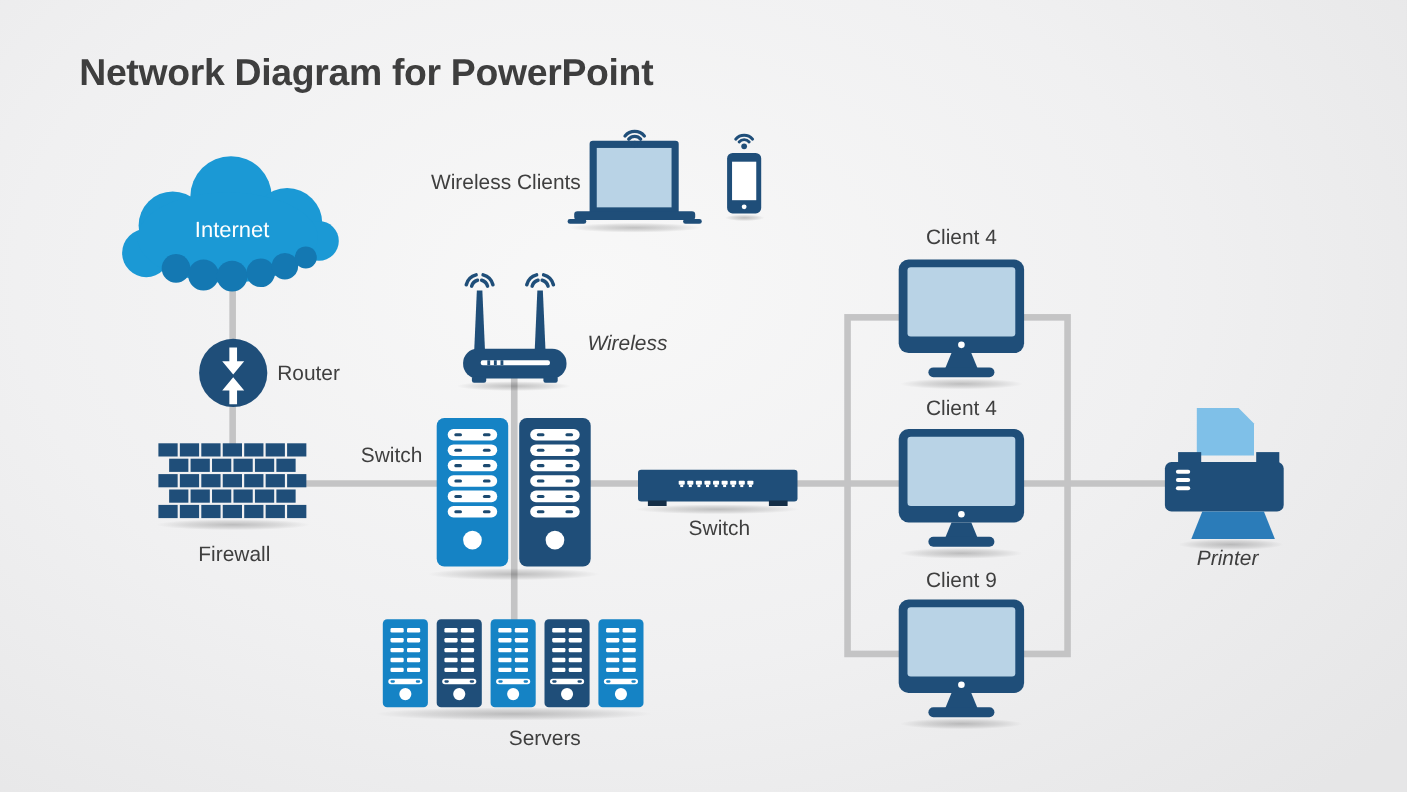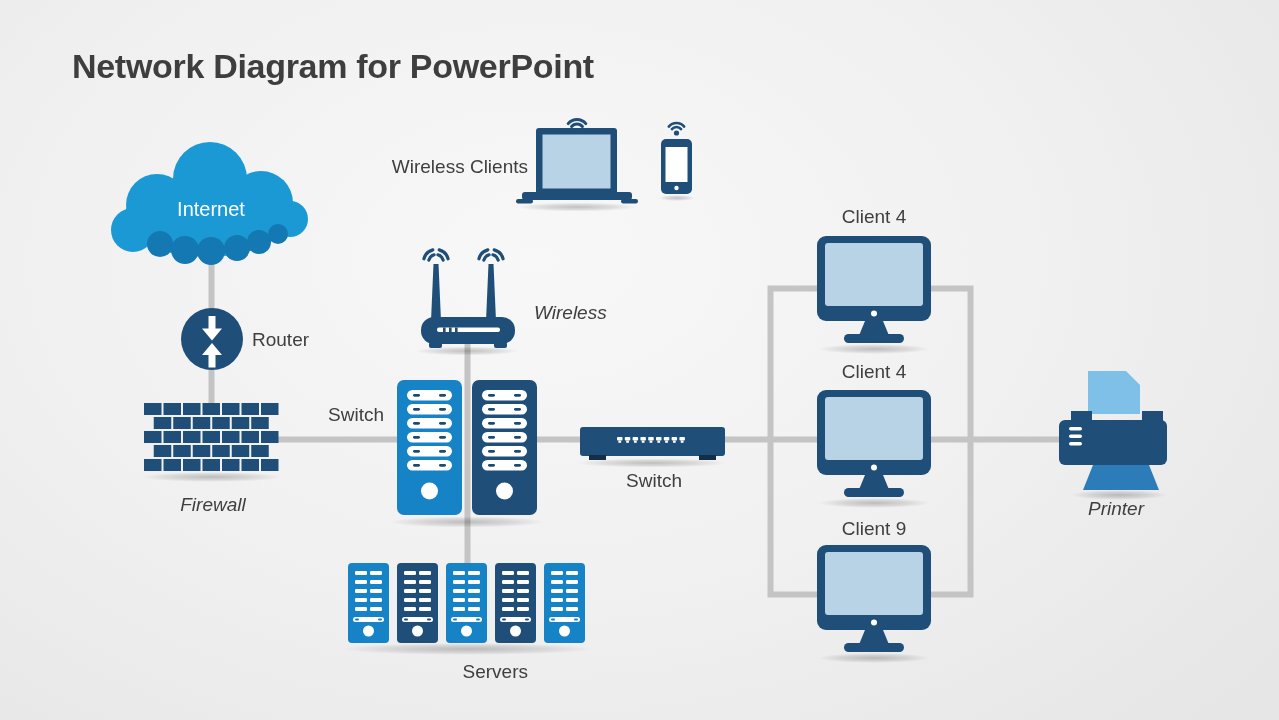--- a/index.html
+++ b/index.html
@@ -267,21 +267,21 @@
       <use href="#server" x="446" y="563" fill="#1583c5"></use>
       <use href="#server" x="495" y="563" fill="#1f4e79"></use>
       <use href="#server" x="544" y="563" fill="#1583c5"></use>
     </g>
   </svg>
 
   <div class="title">Network Diagram for PowerPoint</div>
 
   <div class="lbl c white" style="left:151px;top:198px;width:120px;">Internet</div>
   <div class="lbl" style="left:252px;top:329px;">Router</div>
-  <div class="lbl c" style="left:153px;top:494px;width:120px;font-style:italic;">Firewall</div>
+  <div class="lbl c" style="left:153px;top:494px;width:120px;">Firewall</div>
   <div class="lbl r" style="left:284px;top:404px;width:100px;">Switch</div>
   <div class="lbl" style="left:534px;top:302px;font-style:italic;">Wireless</div>
   <div class="lbl r" style="left:330px;top:156px;width:198px;">Wireless Clients</div>
   <div class="lbl c" style="left:594px;top:470px;width:120px;">Switch</div>
   <div class="lbl c" style="left:814px;top:206px;width:120px;">Client 4</div>
   <div class="lbl c" style="left:814px;top:361px;width:120px;">Client 4</div>
   <div class="lbl c" style="left:814px;top:518px;width:120px;">Client 9</div>
   <div class="lbl c" style="left:1056px;top:498px;width:120px;font-style:italic;">Printer</div>
   <div class="lbl c" style="left:408px;top:661px;width:120px;text-align:right;">Servers</div>
 </div>

